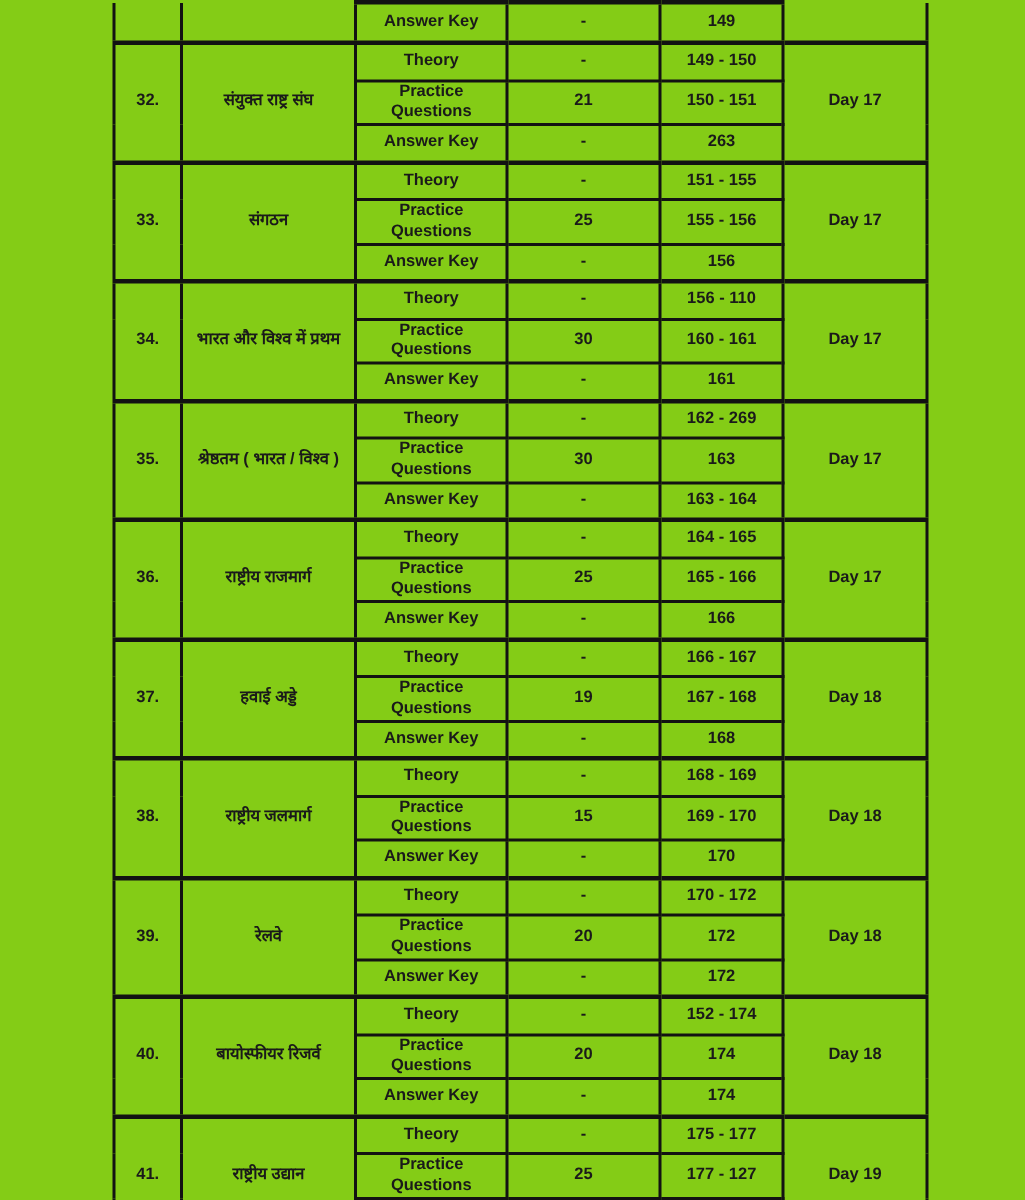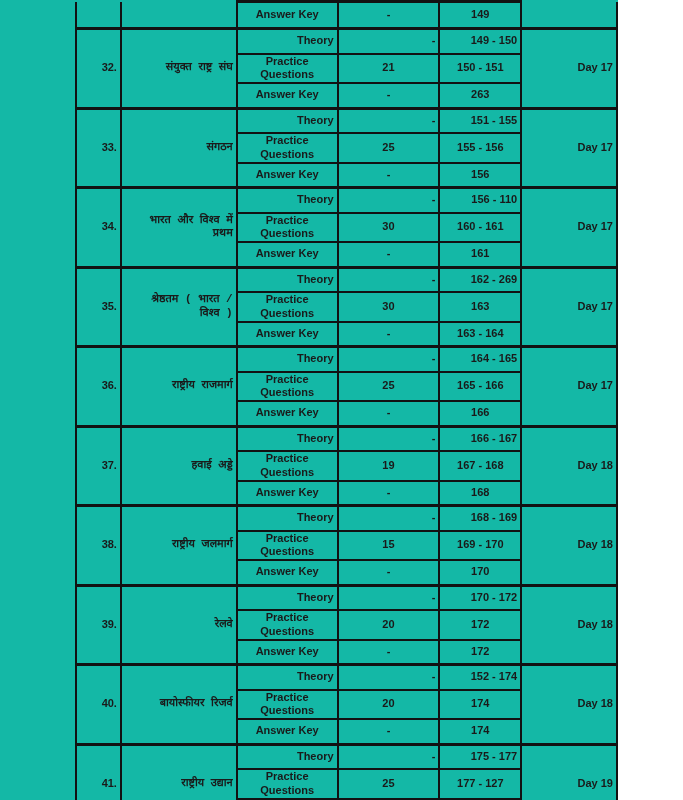--- a/index.html
+++ b/index.html
@@ -1,20 +1,20 @@
 <!DOCTYPE html>
 <html><head>
 <meta charset="utf-8">
 <style>
   html, body { margin: 0; padding: 0; background: #ffffff; }
   .page {
     position: relative;
-    width: 618px;
+    width: 683px;
     height: 800px;
-    background: #14b8a6;
+    background: #84cc16;
     overflow: hidden;
     font-family: "Liberation Sans", "DejaVu Sans", sans-serif;
   }
   table.schedule {
     position: absolute;
     left: 75px;
     top: 0;
     border-collapse: collapse;
     table-layout: fixed;
   }
@@ -24,30 +24,30 @@
     vertical-align: middle;
     font-size: 11px;
     font-weight: 700;
     color: #1a1a1a;
     padding: 0 3px;
     line-height: 1.25;
     overflow: hidden;
   }
   tr.subrow { height: 25px; }
   tr.lead  { height: 27px; }
-  tr.block-start td { border-top-width: 3px; text-align: right; }
+  tr.block-start td { border-top-width: 3px; }
   
   tr.lead td.outer-span { border-top: none; }
   tr.lead td.inner      { border-top: 3px solid #121212; }
   td.span-cell {
     vertical-align: top;
     padding-top: 5px;
   }
   td.topic-cell {
-    font-family: Liberation Mono, monospace;
+    font-family: Liberation Sans, sans-serif;
     font-size: 11px;
     line-height: 1.35;
   }
 </style>
 </head>
 <body>
 
 <div class="page">
   <table class="schedule">
     <colgroup>

